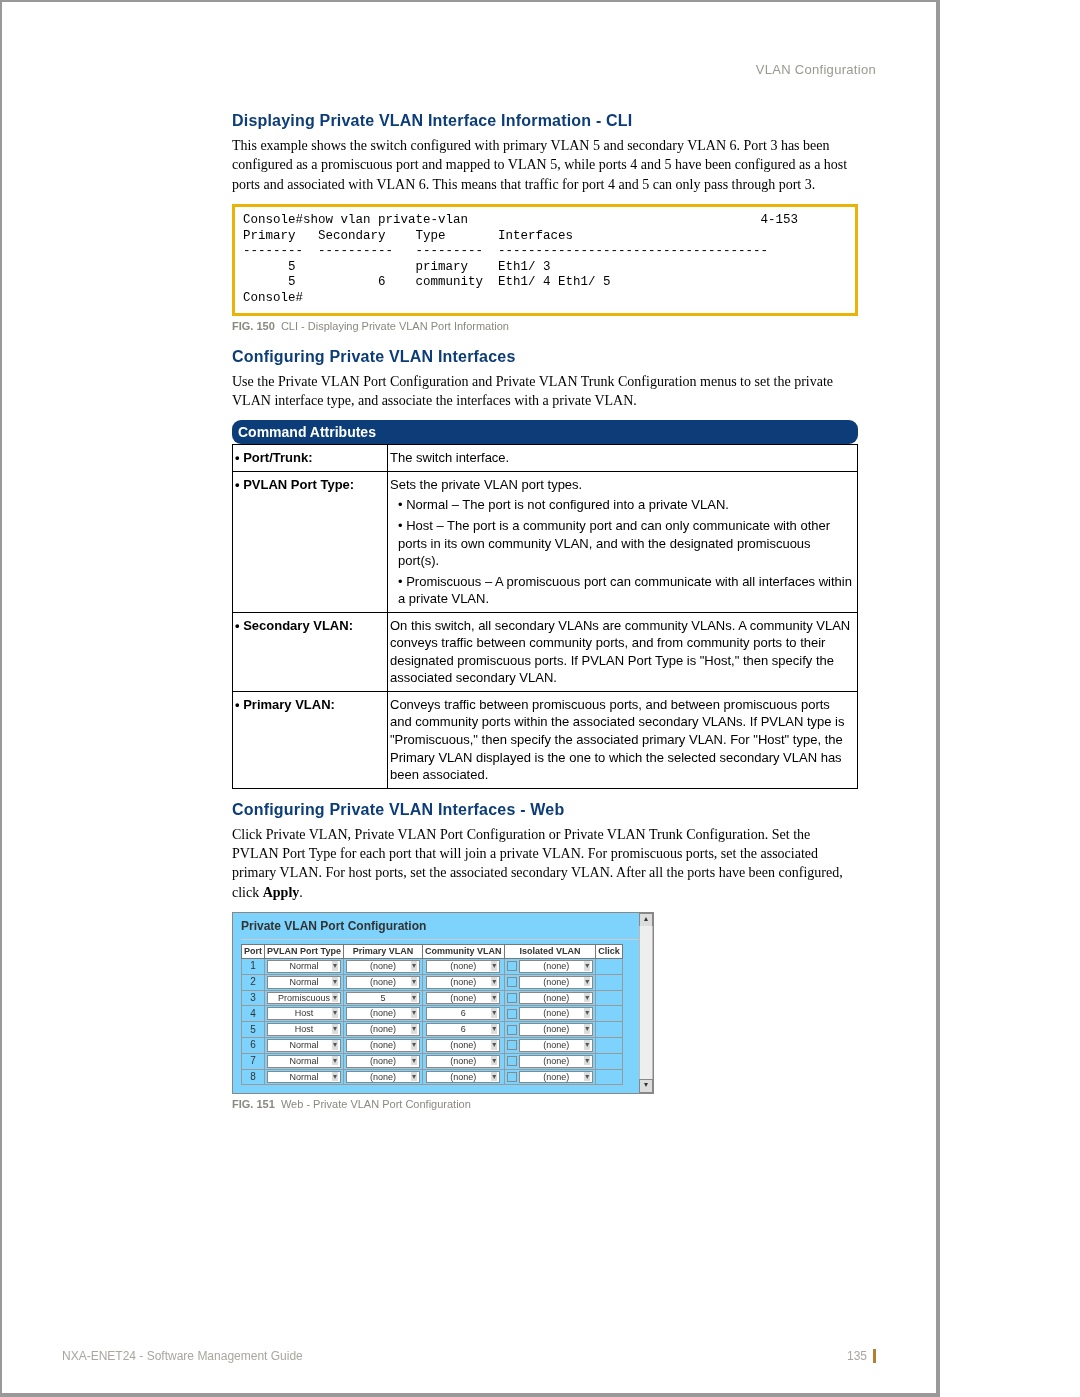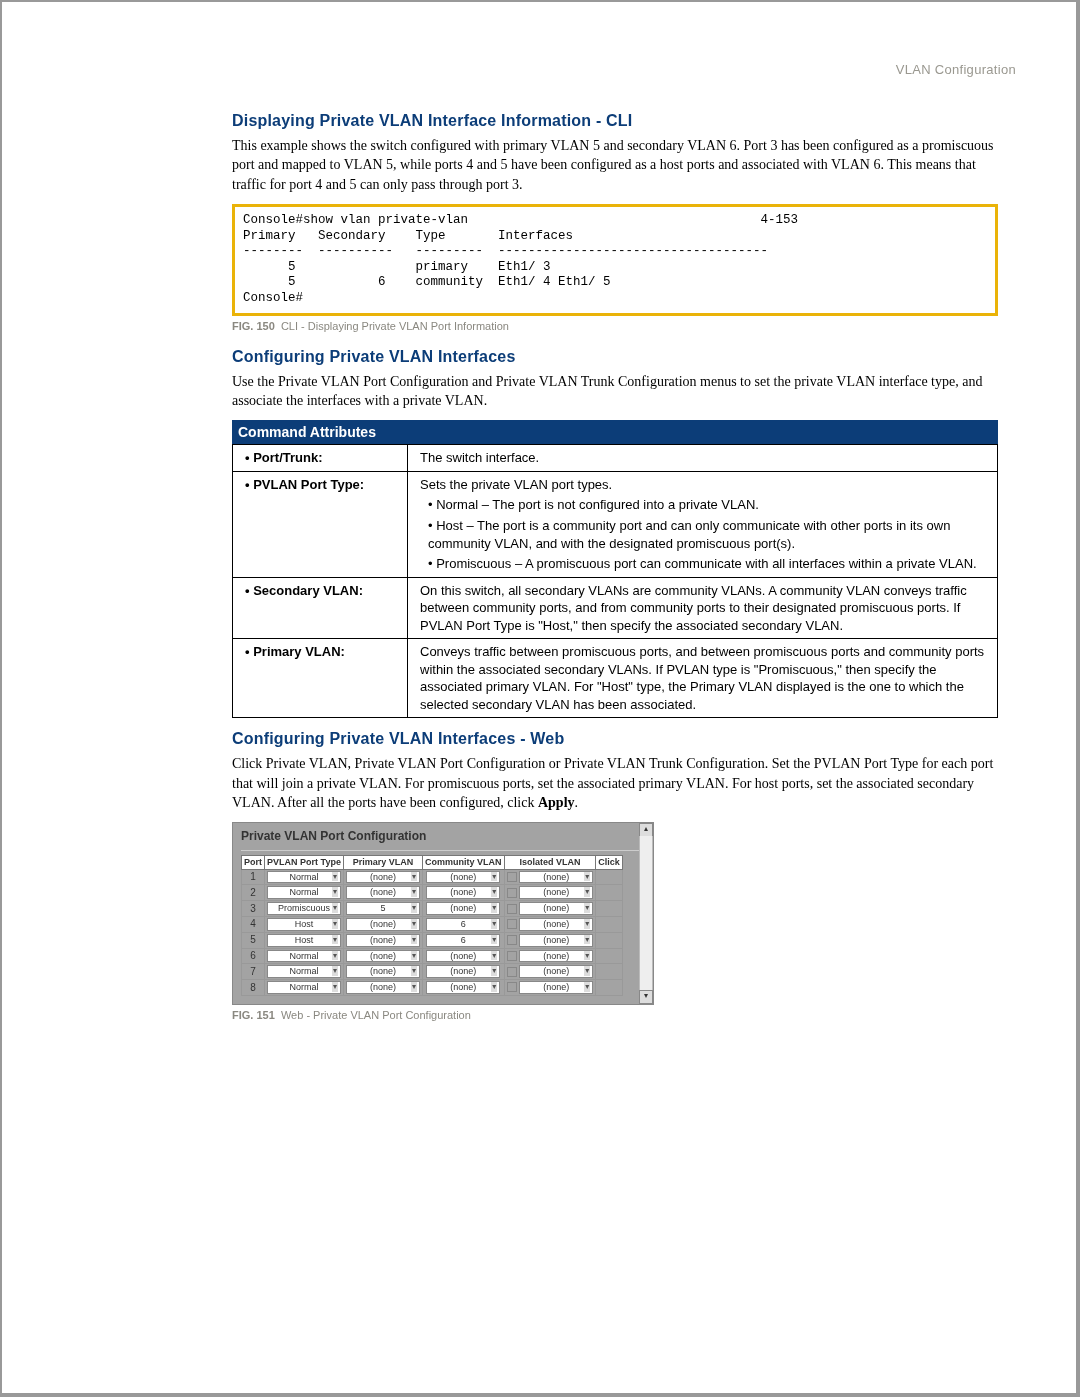--- a/index.html
+++ b/index.html
@@ -4,21 +4,21 @@
 <style>
   body {
     margin: 0;
     padding: 0;
     background: #fff;
     font-family: "Times New Roman", Times, serif;
     color: #000;
     width: 1080px;
   }
   .page {
-    width: 1080px;
+    width: 940px;
     height: 1397px;
     box-sizing: border-box;
     padding: 60px 60px 30px 60px;
     border: 2px solid #999;
     border-right-width: 4px;
     border-bottom-width: 4px;
     position: relative;
   }
   .header-right {
     text-align: right;
@@ -65,30 +65,31 @@
     color: #8a8880;
   }
   .cmd-header {
     background: #0c3d78;
     color: #fff;
     font-family: "Segoe UI", Arial, sans-serif;
     font-weight: 600;
     font-size: 14px;
     padding: 4px 6px;
     margin-top: 10px;
+    border-radius: 9px;
   }
   table.attrs {
     width: 100%;
     border-collapse: collapse;
     font-family: Arial, Helvetica, sans-serif;
     font-size: 13px;
   }
   table.attrs td {
     border: 1px solid #000;
-    padding: 4px 12px;
+    padding: 4px 2px;
     vertical-align: top;
     line-height: 1.35;
   }
   table.attrs td.lbl {
     width: 150px;
     font-weight: bold;
   }
   table.attrs .sub {
     margin: 3px 0 0 0;
     padding-left: 8px;
@@ -99,21 +100,21 @@
     background: #f5f5f1;
     border: 1px solid #888;
     position: relative;
     font-family: Tahoma, Arial, sans-serif;
     font-size: 10.5px;
     color: #333;
     line-height: 1.2;
   }
   .pvlan-shot {
     padding: 6px 8px 8px 8px;
-    background: #a3a3a3;
+    background: #7dd3fc;
     margin: 0;
   }
   .pvlan-shot .title {
     font-weight: bold;
     font-size: 12px;
     border-bottom: 1px solid #ccc;
     padding-bottom: 6px;
     margin-bottom: 4px;
   }
   .mini-table {
@@ -346,13 +347,17 @@
         </table>
       </div>
     </div>
 
     <div class="fig-caption">
       <b>FIG. 151</b>&nbsp;&nbsp;<span>Web - Private VLAN Port Configuration</span>
     </div>
 
   </div>
 
+  <div class="footer">
+    <div>NXA-ENET24 - Software Management Guide</div>
+    <div class="pageno"><span class="pg">135</span></div>
+  </div>
 </div>
 
 </body></html>

